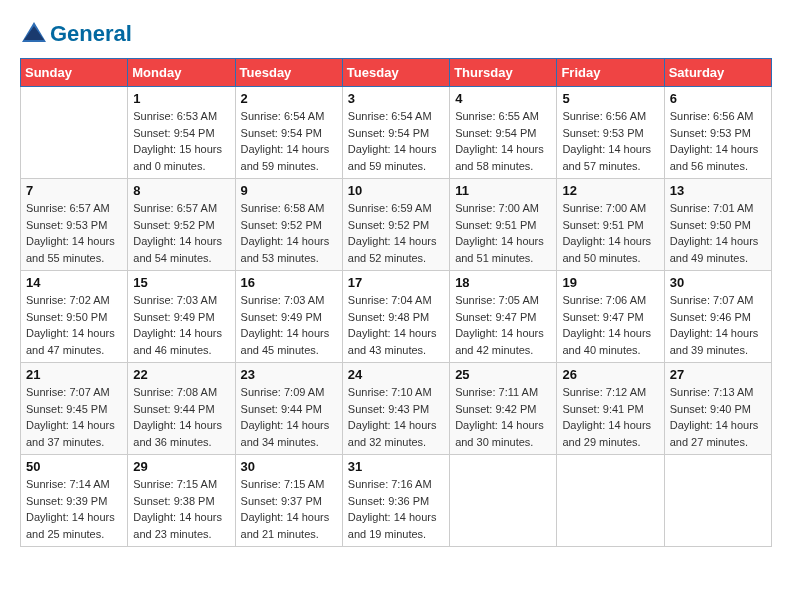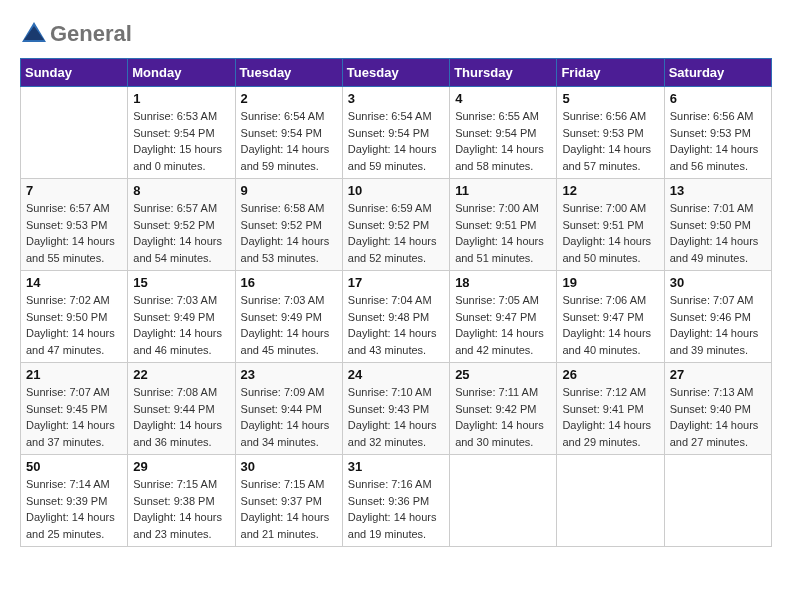--- a/index.html
+++ b/index.html
@@ -20,21 +20,21 @@
       display: flex;
       align-items: center;
     }
     .logo-text {
       font-size: 22px;
       font-weight: bold;
       color: #1a1a2e;
       line-height: 1.1;
     }
     .logo-text span {
-      color: #737373;
+      color: #0369a1;
     }
     .logo-icon {
       width: 28px;
       height: 28px;
       margin-right: 2px;
     }
     .title-section {
       text-align: right;
     }
     .month-year {
@@ -45,21 +45,21 @@
     .location {
       font-size: 16px;
       color: #444;
     }
     table {
       width: 100%;
       border-collapse: collapse;
       font-size: 11px;
     }
     thead tr th {
-      background-color: #4c1d95;
+      background-color: #ef4444;
       color: white;
       padding: 6px 4px;
       text-align: left;
       font-size: 13px;
       font-weight: bold;
       border: 1px solid #2e6db4;
     }
     tbody tr td {
       border: 1px solid #ccc;
       padding: 4px 5px;

